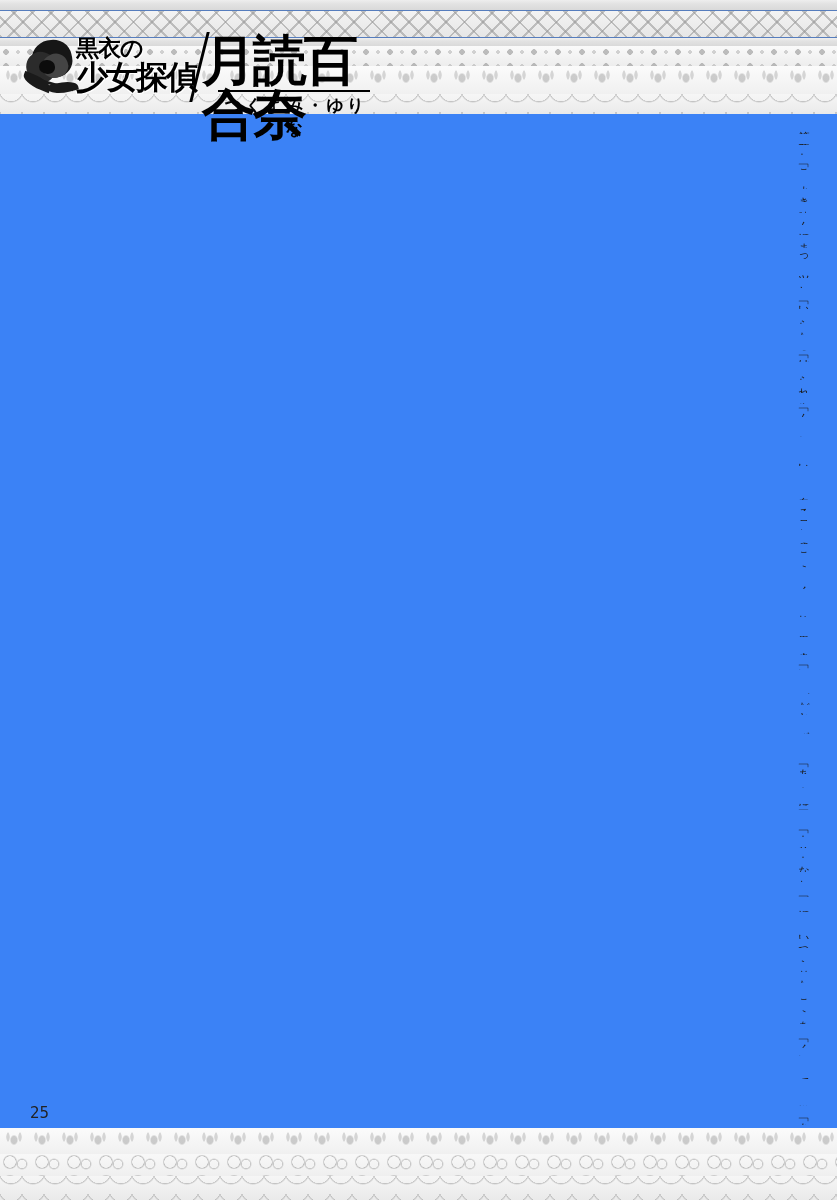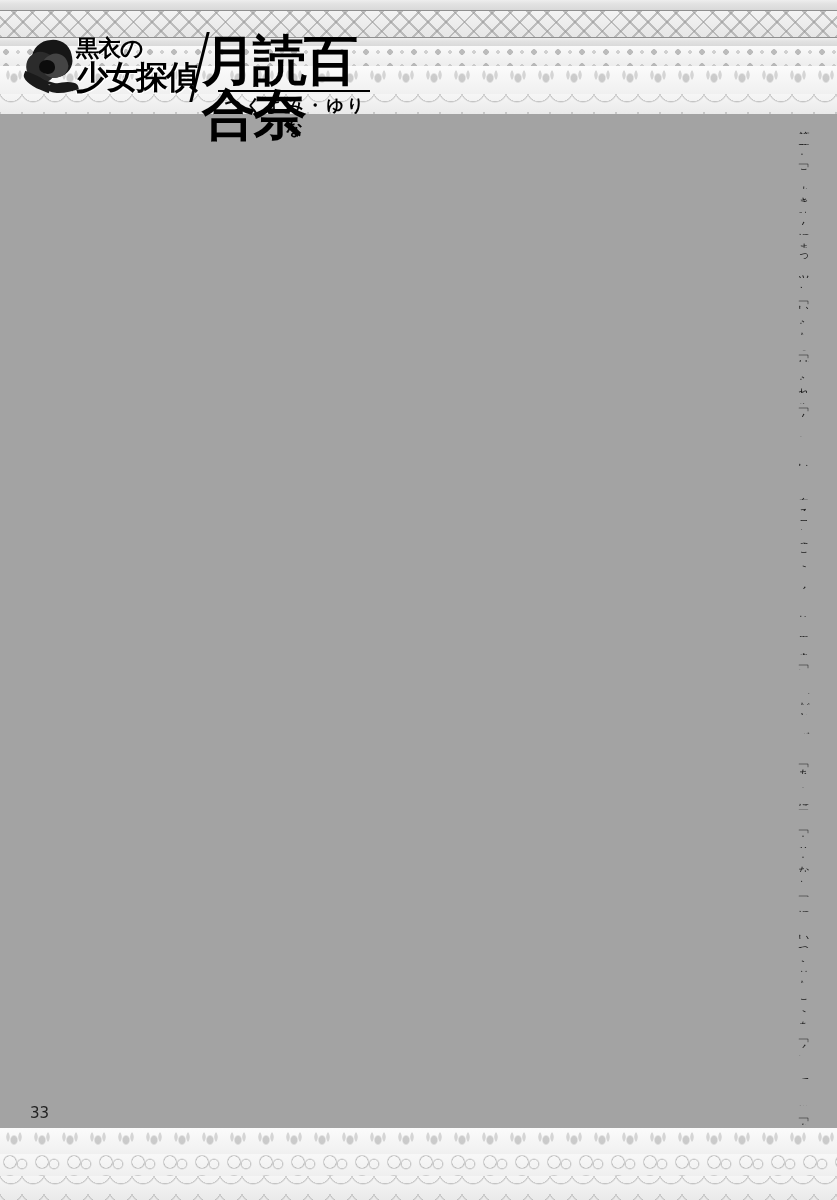--- a/index.html
+++ b/index.html
@@ -2,21 +2,21 @@
 <html><head>
 <meta charset="utf-8">
 <style>
   html,body{margin:0;padding:0;}
   body{
     width:837px;height:1200px;
     background:#fdfdfc;
     font-family:"DejaVu Serif","Liberation Serif",serif;
     position:relative;overflow:hidden;
   }
-  .page{position:relative;width:837px;height:1200px;background:#a3a3a3;}
+  .page{position:relative;width:837px;height:1200px;background:#3b82f6;}
 
   
   .lace{position:absolute;left:0;width:837px;overflow:hidden;}
   .lace-top{top:0;height:118px;}
   .lace-bottom{bottom:0;height:72px;}
 
   .lace-band{position:absolute;left:0;width:100%;}
   .band-solid{background:linear-gradient(180deg,#eeeeee 0%,#e2e2e2 40%,#d9d9d9 100%);}
   .band-diamond{
     background-image:
@@ -264,21 +264,21 @@
       <div class="col">烈な果汁を滴らせている。</div>
       <div class="col">「……んはぁぁぁ……」</div>
       <div class="col">撫子は、肉棒に追い立てられるようにして、尻をう</div>
       <div class="col">ねり舞わせていた。ドロワーズの絡まった脚を、可能</div>
       <div class="col">な限り果てようとしている。しかし、いよいよもがく力さえ</div>
       <div class="col">も尽き果てようとしている。体力を消耗し、しかも性</div>
       <div class="col">的快楽にあてられて、ぐったりとなってしまう。</div>
       <div class="col">「もう終わりか?　ではそろそろ、お嬢ちゃんを大人</div>
     </div>
 
-  <div class="page-number">33</div>
+  <div class="page-number">25</div>
 
   <div class="lace lace-bottom">
     <div class="lace-band band-floral" style="top:0;height:26px;"></div>
     <div class="lace-band band-loops" style="top:26px;height:22px;"></div>
     <div class="lace-band band-scallop" style="top:48px;height:24px;"></div>
   </div>
 
 </div>
 
 </body></html>

